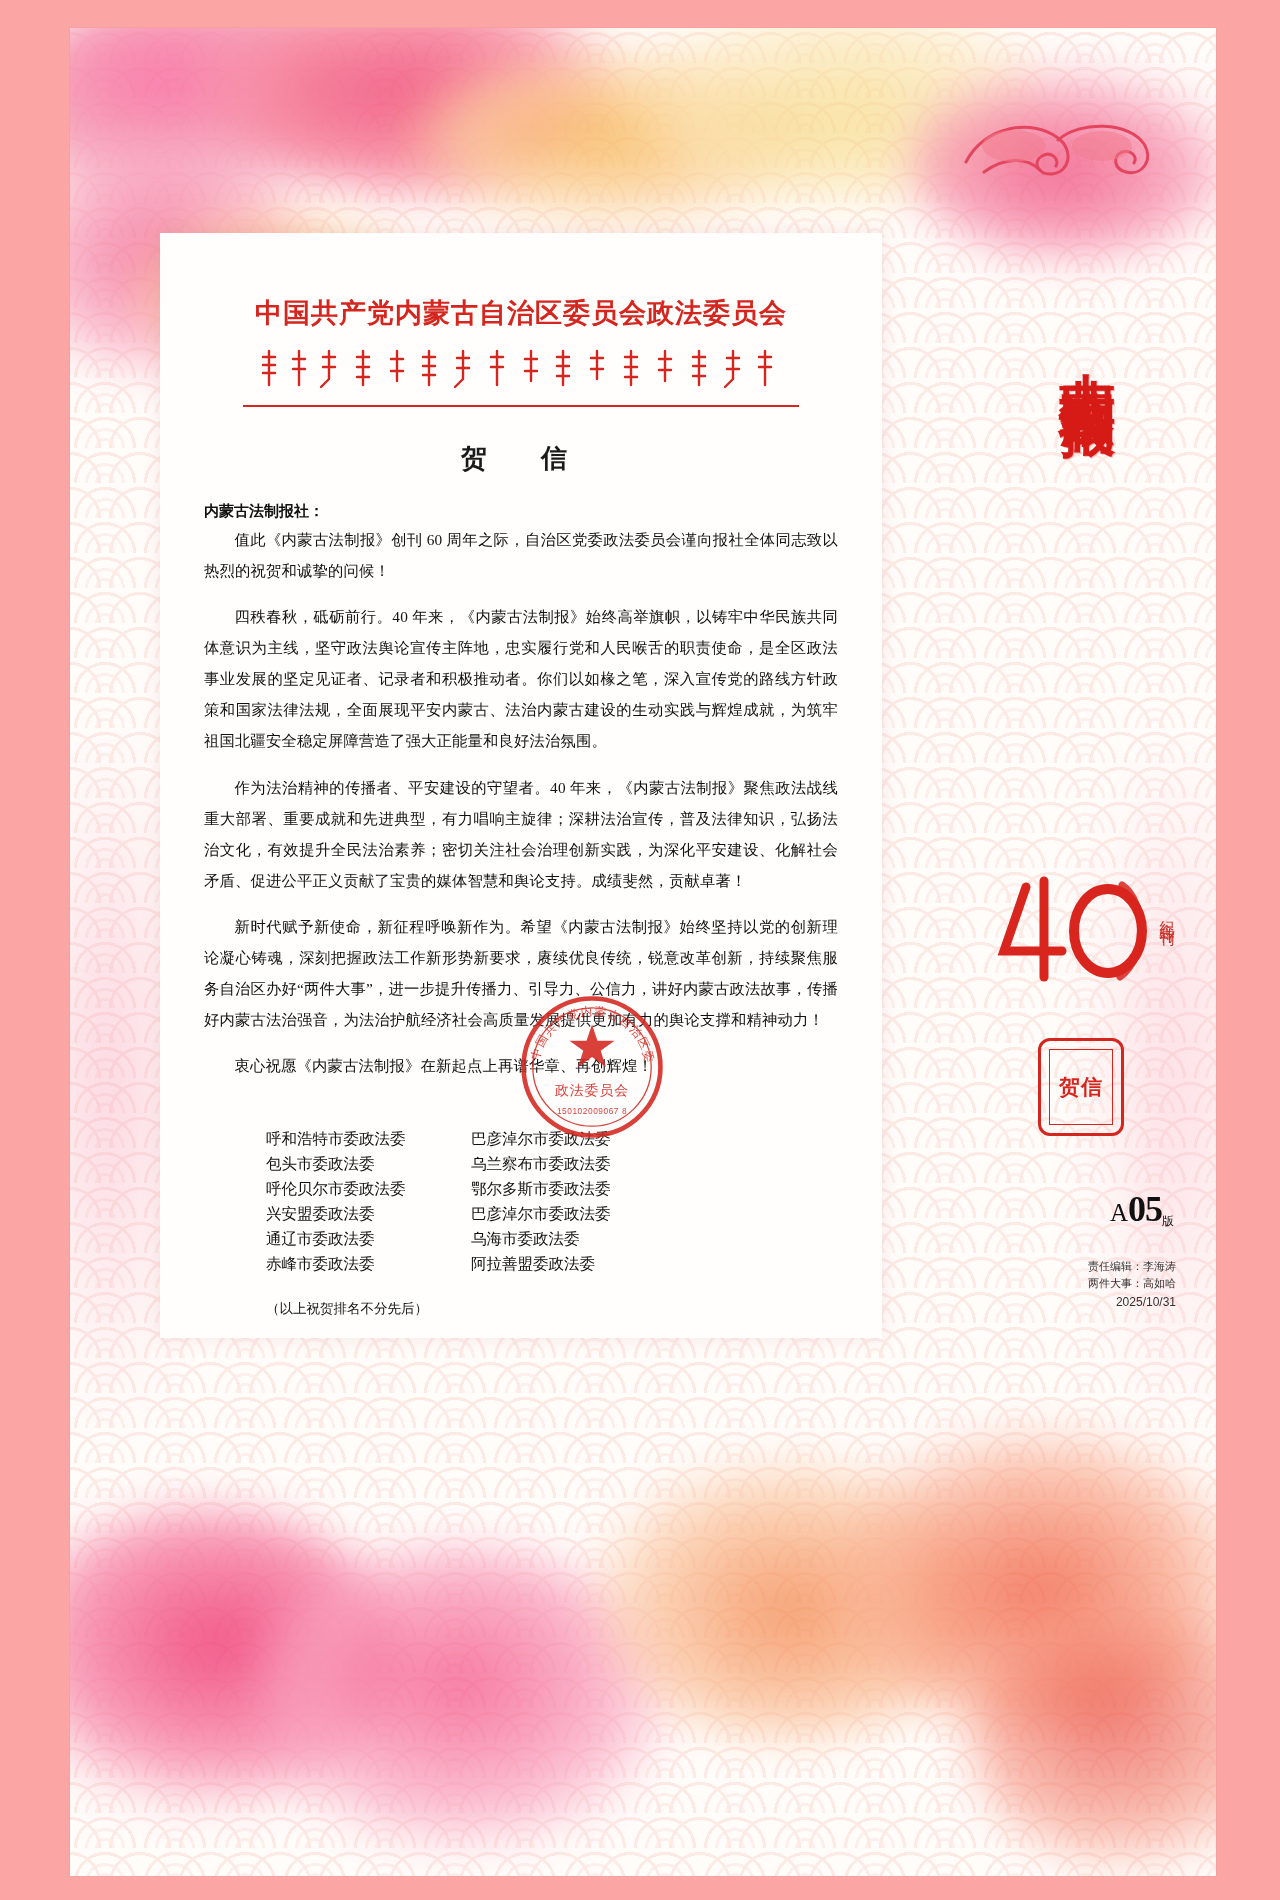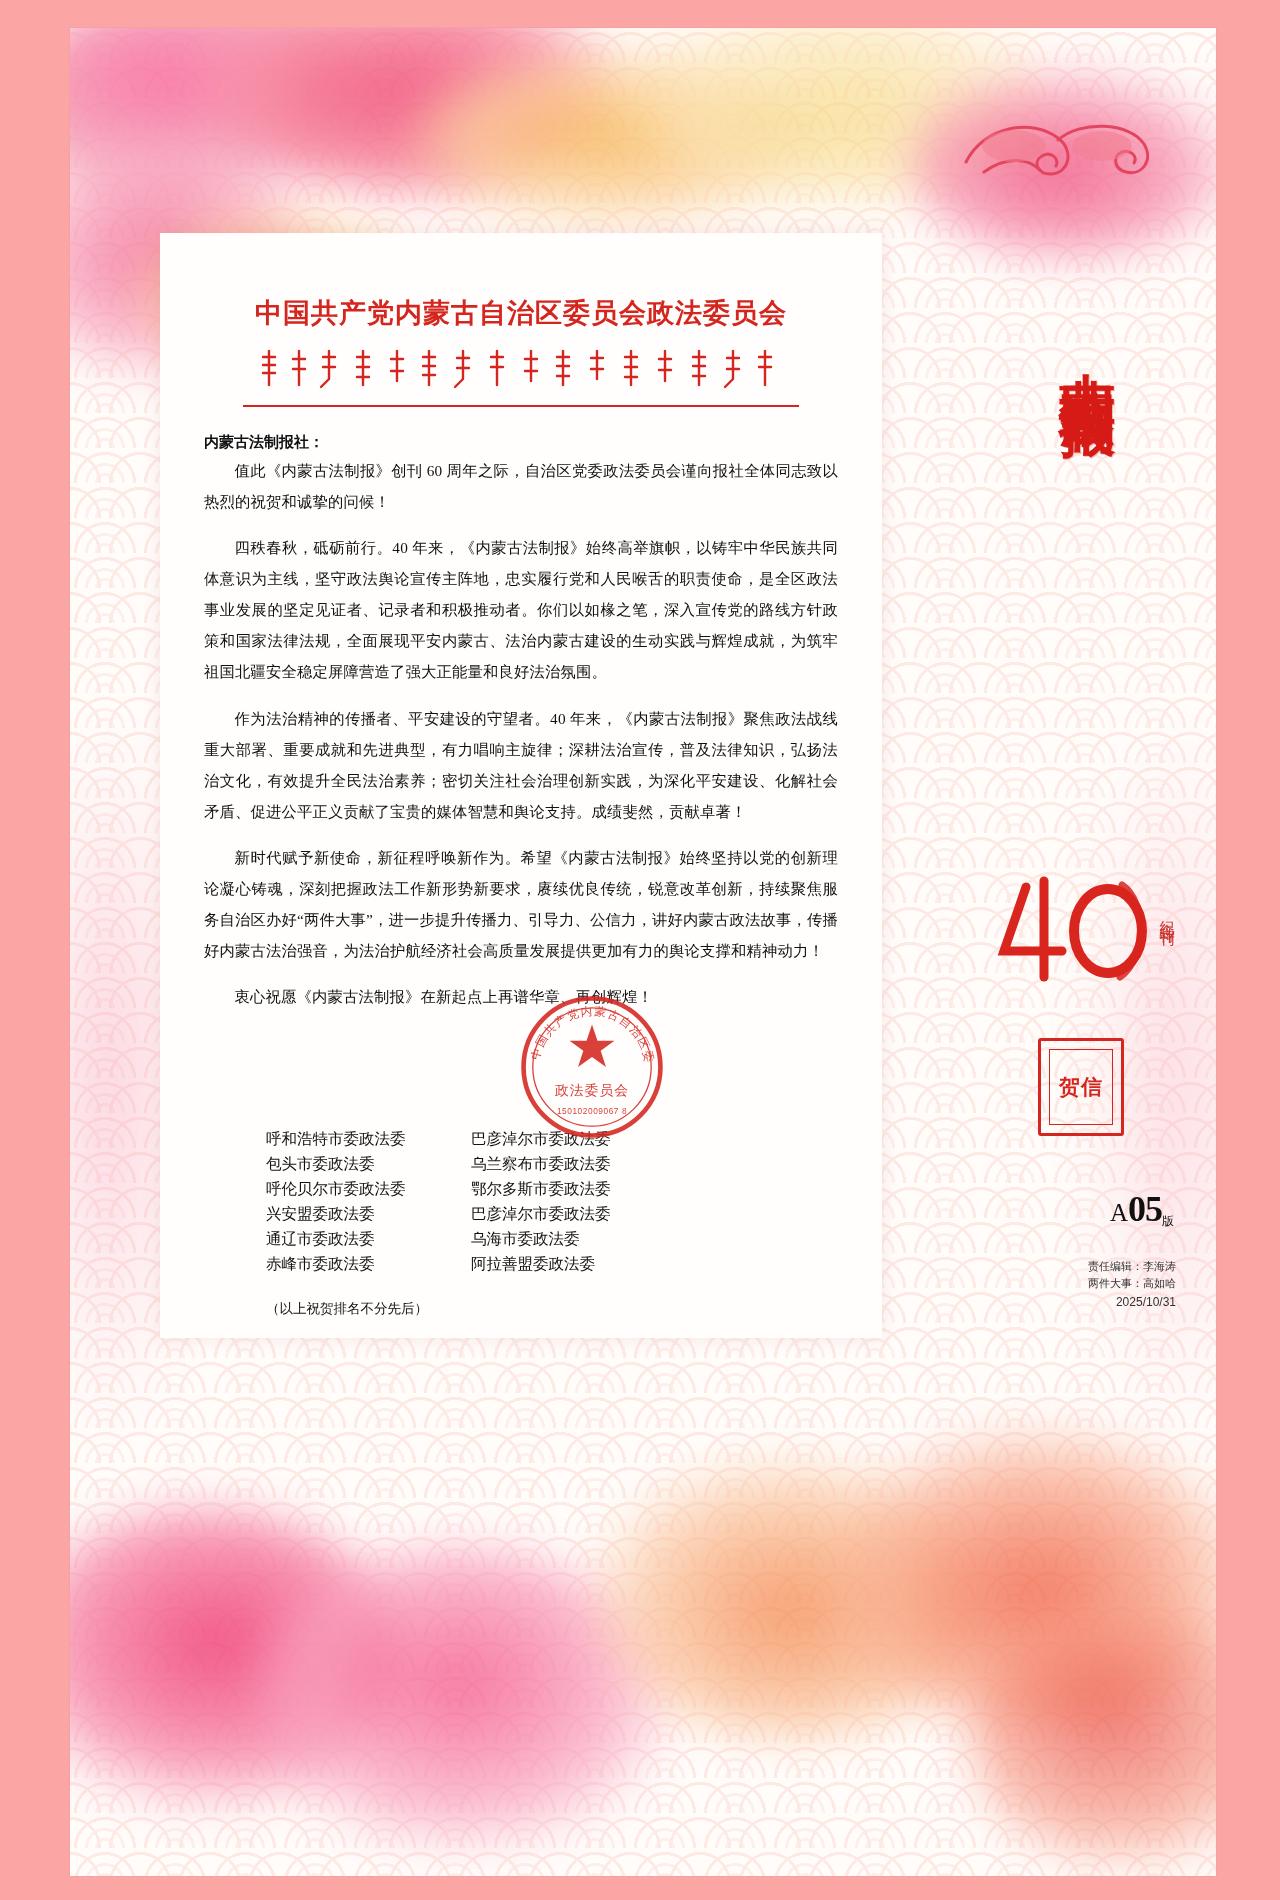--- a/index.html
+++ b/index.html
@@ -236,21 +236,21 @@
     color: #c9302c;
     letter-spacing: 4px;
   }
   .hexin-stamp {
     position: absolute;
     right: 92px;
     top: 1010px;
     width: 80px;
     height: 92px;
     border: 3px solid #d4261f;
-    border-radius: 3px;
+    border-radius: 12px;
     display: flex;
     align-items: center;
     justify-content: center;
   }
   .hexin-stamp-inner {
     border: 1px solid #d4261f;
     width: 62px;
     height: 74px;
     display: flex;
     align-items: center;
@@ -346,20 +346,21 @@
               <path d="M414 6 L414 36 M408 14 L420 14 M408 25 L420 25"></path>
               <path d="M448 6 L448 40 M442 12 L454 12 M442 21 L454 21 M442 31 L454 31"></path>
               <path d="M482 6 L482 34 M476 13 L488 13 M476 24 L488 24 M482 34 L474 42"></path>
               <path d="M514 6 L514 40 M508 12 L520 12 M508 22 L520 22"></path>
             </g>
           </g>
         </svg>
 
         <div class="red-rule"></div>
 
+        <div class="letter-heading">贺　信</div>
 
         <div class="salutation">内蒙古法制报社：</div>
 
         <p class="body-p">值此《内蒙古法制报》创刊 60 周年之际，自治区党委政法委员会谨向报社全体同志致以热烈的祝贺和诚挚的问候！</p>
         <p class="body-p">四秩春秋，砥砺前行。40 年来，《内蒙古法制报》始终高举旗帜，以铸牢中华民族共同体意识为主线，坚守政法舆论宣传主阵地，忠实履行党和人民喉舌的职责使命，是全区政法事业发展的坚定见证者、记录者和积极推动者。你们以如椽之笔，深入宣传党的路线方针政策和国家法律法规，全面展现平安内蒙古、法治内蒙古建设的生动实践与辉煌成就，为筑牢祖国北疆安全稳定屏障营造了强大正能量和良好法治氛围。</p>
         <p class="body-p">作为法治精神的传播者、平安建设的守望者。40 年来，《内蒙古法制报》聚焦政法战线重大部署、重要成就和先进典型，有力唱响主旋律；深耕法治宣传，普及法律知识，弘扬法治文化，有效提升全民法治素养；密切关注社会治理创新实践，为深化平安建设、化解社会矛盾、促进公平正义贡献了宝贵的媒体智慧和舆论支持。成绩斐然，贡献卓著！</p>
         <p class="body-p">新时代赋予新使命，新征程呼唤新作为。希望《内蒙古法制报》始终坚持以党的创新理论凝心铸魂，深刻把握政法工作新形势新要求，赓续优良传统，锐意改革创新，持续聚焦服务自治区办好“两件大事”，进一步提升传播力、引导力、公信力，讲好内蒙古政法故事，传播好内蒙古法治强音，为法治护航经济社会高质量发展提供更加有力的舆论支撑和精神动力！</p>
         <p class="body-p">衷心祝愿《内蒙古法制报》在新起点上再谱华章、再创辉煌！</p>
 
       </div>

